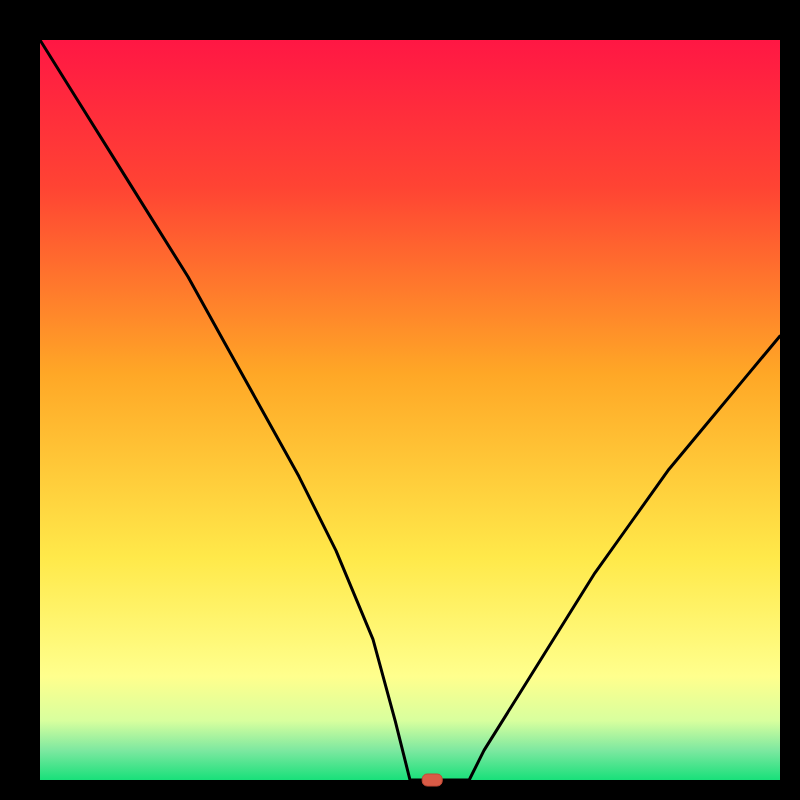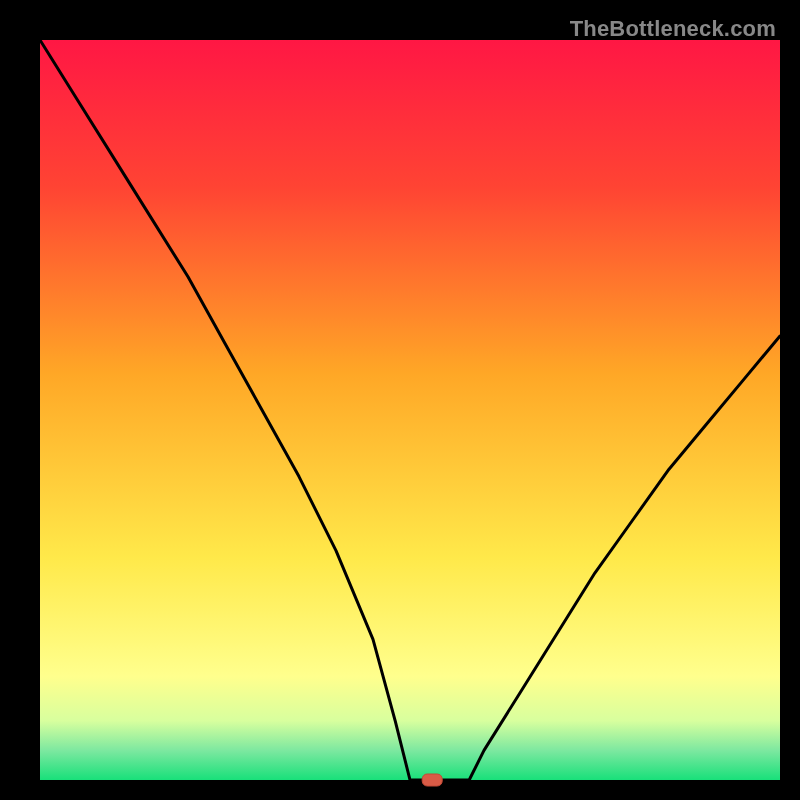--- a/index.html
+++ b/index.html
@@ -44,21 +44,20 @@
   .marker {
     fill: #d95b46;
     stroke: #c24a36;
     stroke-width: 1;
   }
 </style>
 </head>
 <body>
 
 <div class="frame">
-  <div class="watermark">TheBottleneck.com</div>
 
   <svg id="chart-svg" width="780" height="780">
     <defs>
       <linearGradient id="bg-grad" x1="0" y1="0" x2="0" y2="1">
           <stop offset="0%" stop-color="#ff1744"></stop>
           <stop offset="20%" stop-color="#ff4433"></stop>
           <stop offset="45%" stop-color="#ffa726"></stop>
           <stop offset="70%" stop-color="#ffe94a"></stop>
           <stop offset="86%" stop-color="#ffff8d"></stop>
           <stop offset="92%" stop-color="#d8ff9e"></stop>

